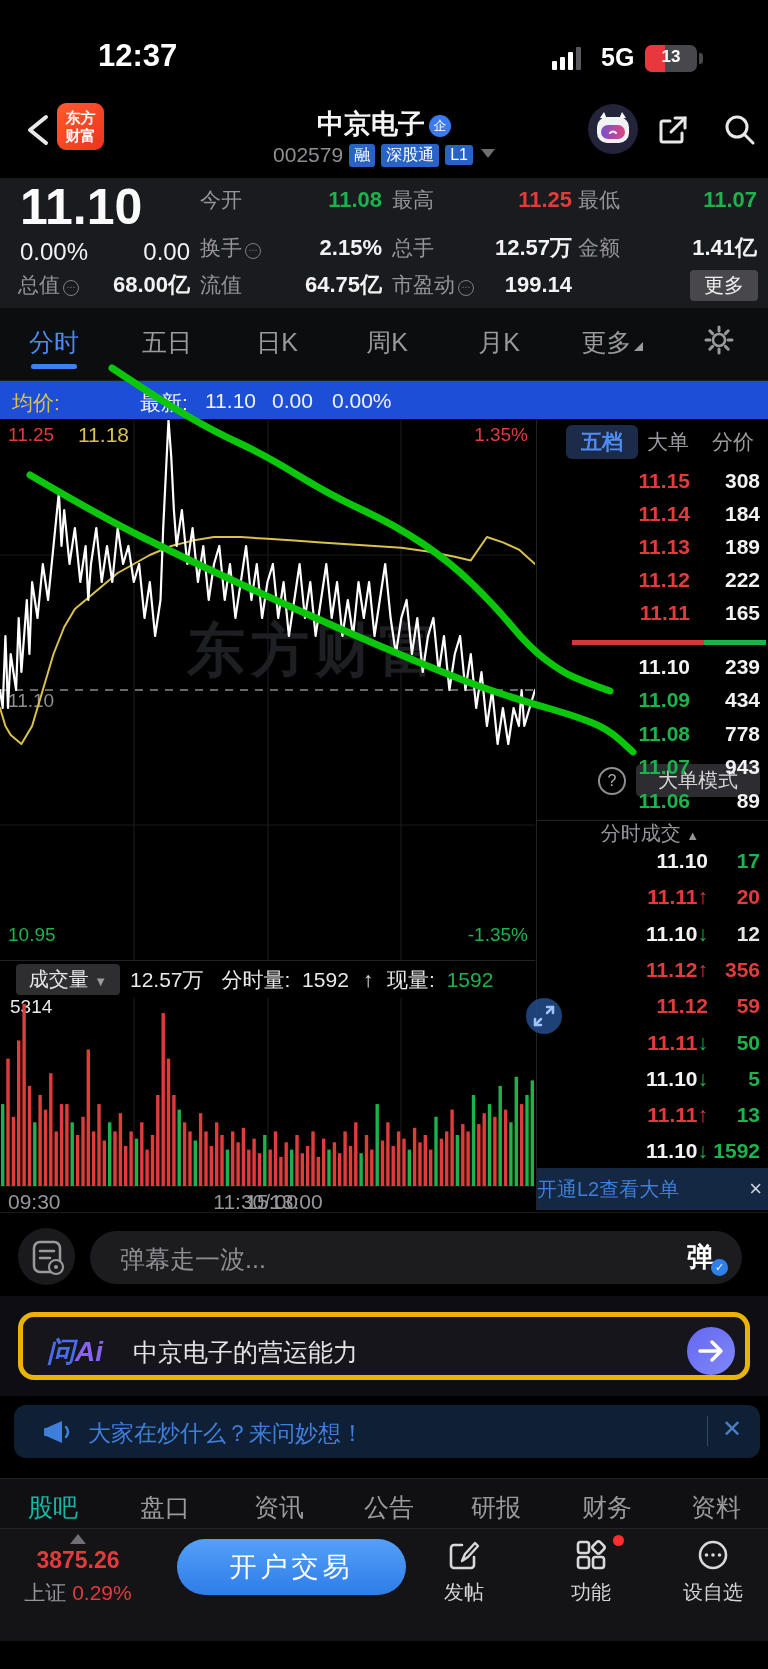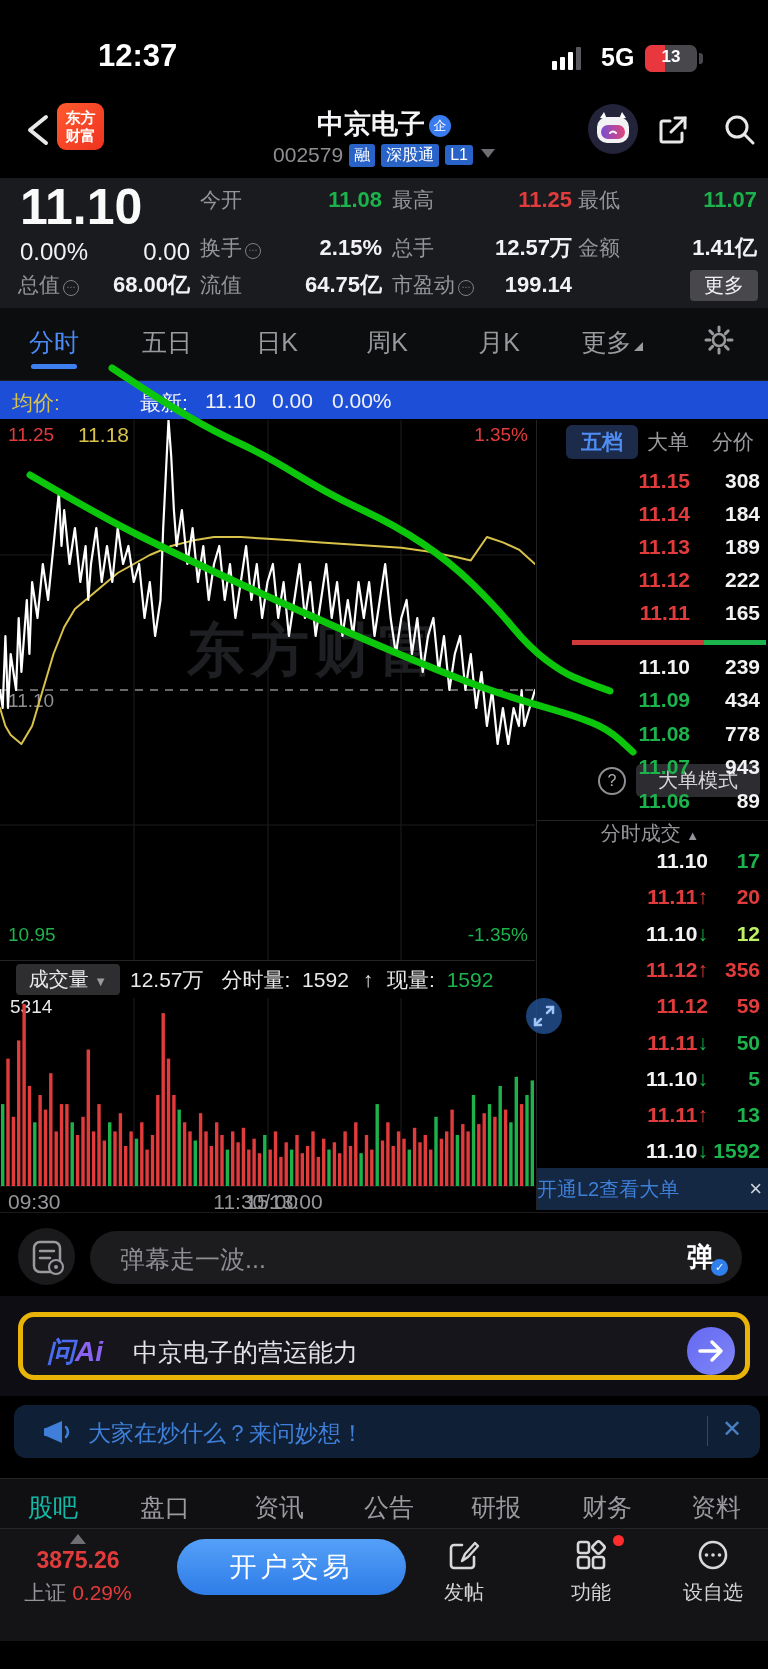--- a/index.html
+++ b/index.html
@@ -340,21 +340,21 @@
       <div class="trow abs" style="top: 844px; left: 537px; width: 231px;">
         <span class="prc" style="color: rgb(242, 242, 244);">11.10</span>
         <span class="qty" style="color: rgb(28, 179, 76);">17</span>
       </div>
       <div class="trow abs" style="top: 880.3px; left: 537px; width: 231px;">
         <span class="prc" style="color: rgb(226, 59, 60);">11.11<span style="color: rgb(226, 59, 60);">↑</span></span>
         <span class="qty" style="color: rgb(226, 59, 60);">20</span>
       </div>
       <div class="trow abs" style="top: 916.6px; left: 537px; width: 231px;">
         <span class="prc" style="color: rgb(242, 242, 244);">11.10<span style="color: rgb(28, 179, 76);">↓</span></span>
-        <span class="qty" style="color: #bef264;">12</span>
+        <span class="qty" style="color: #e5e5e5;">12</span>
       </div>
       <div class="trow abs" style="top: 952.9px; left: 537px; width: 231px;">
         <span class="prc" style="color: rgb(226, 59, 60);">11.12<span style="color: rgb(226, 59, 60);">↑</span></span>
         <span class="qty" style="color: rgb(226, 59, 60);">356</span>
       </div>
       <div class="trow abs" style="top: 989.2px; left: 537px; width: 231px;">
         <span class="prc" style="color: rgb(226, 59, 60);">11.12</span>
         <span class="qty" style="color: rgb(226, 59, 60);">59</span>
       </div>
       <div class="trow abs" style="top: 1025.5px; left: 537px; width: 231px;">

